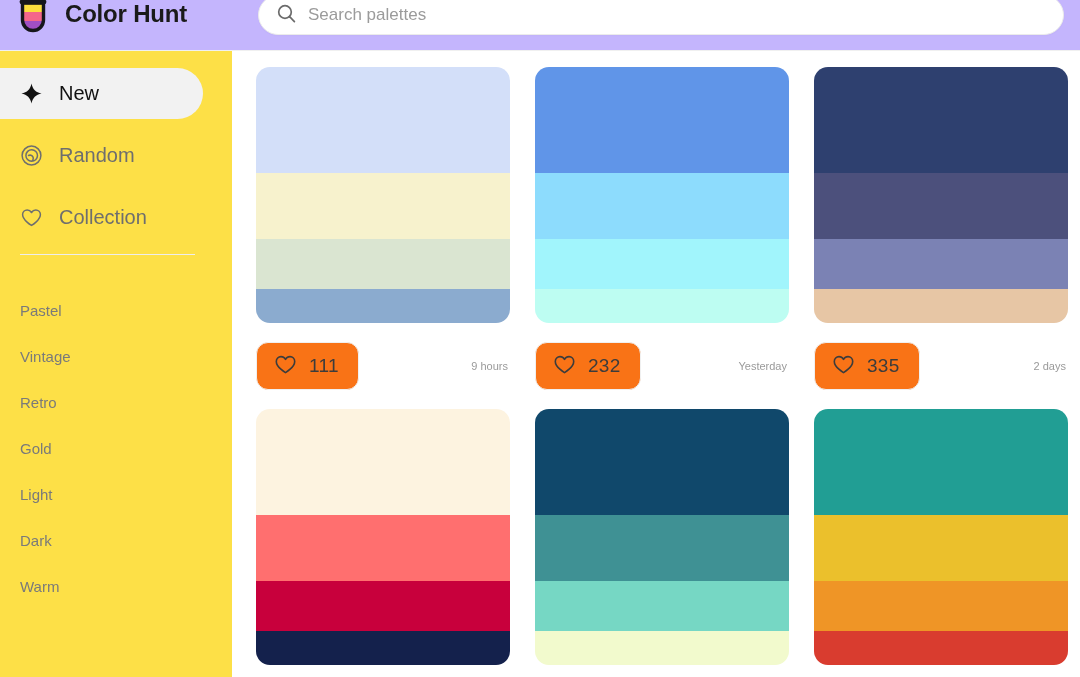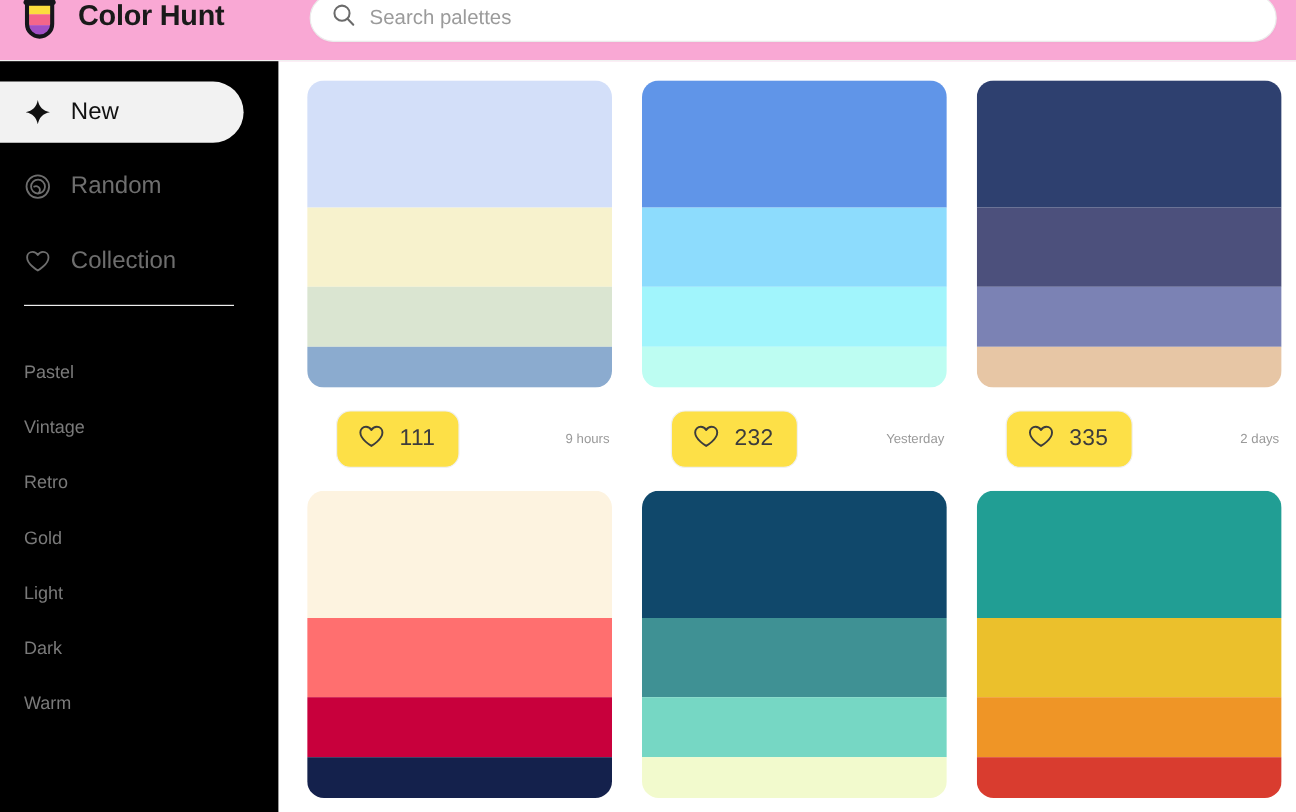--- a/index.html
+++ b/index.html
@@ -20,21 +20,21 @@
     height: 677px;
     background: #ffffff;
   }
 
   
   .header {
     position: absolute;
     top: 0; left: 0;
     width: 1080px;
     height: 51px;
-    background: #f9a8d4;
+    background: #c4b5fd;
     border-bottom: 1px solid #F0F0F0;
   }
 
   .brand {
     position: absolute;
     left: 14px;
     top: -8px;
     display: flex;
     align-items: center;
     gap: 13px;
@@ -86,21 +86,21 @@
   }
   .search-input::placeholder { color: #9B9B9B; }
 
   
   .sidebar {
     position: absolute;
     left: 0;
     top: 51px;
     width: 232px;
     height: 626px;
-    background: #000000;
+    background: #fde047;
     padding-top: 17px;
   }
 
   .nav-list { list-style: none; }
 
   .nav-item {
     display: flex;
     align-items: center;
     gap: 16px;
     height: 51px;
@@ -194,23 +194,22 @@
   }
 
   .like-btn {
     display: flex;
     align-items: center;
     gap: 12px;
     height: 48px;
     padding: 0 19px 0 17px;
     border: 1px solid #F0F0F0;
     border-radius: 12px;
-    background: #fde047;
+    background: #f97316;
     cursor: pointer;
-    margin-left: 24px;
   }
 
   .heart-icon { flex: none; display: block; }
 
   .like-count {
     font-size: 19px;
     color: #3C3C3C;
     letter-spacing: 0.3px;
   }
 

